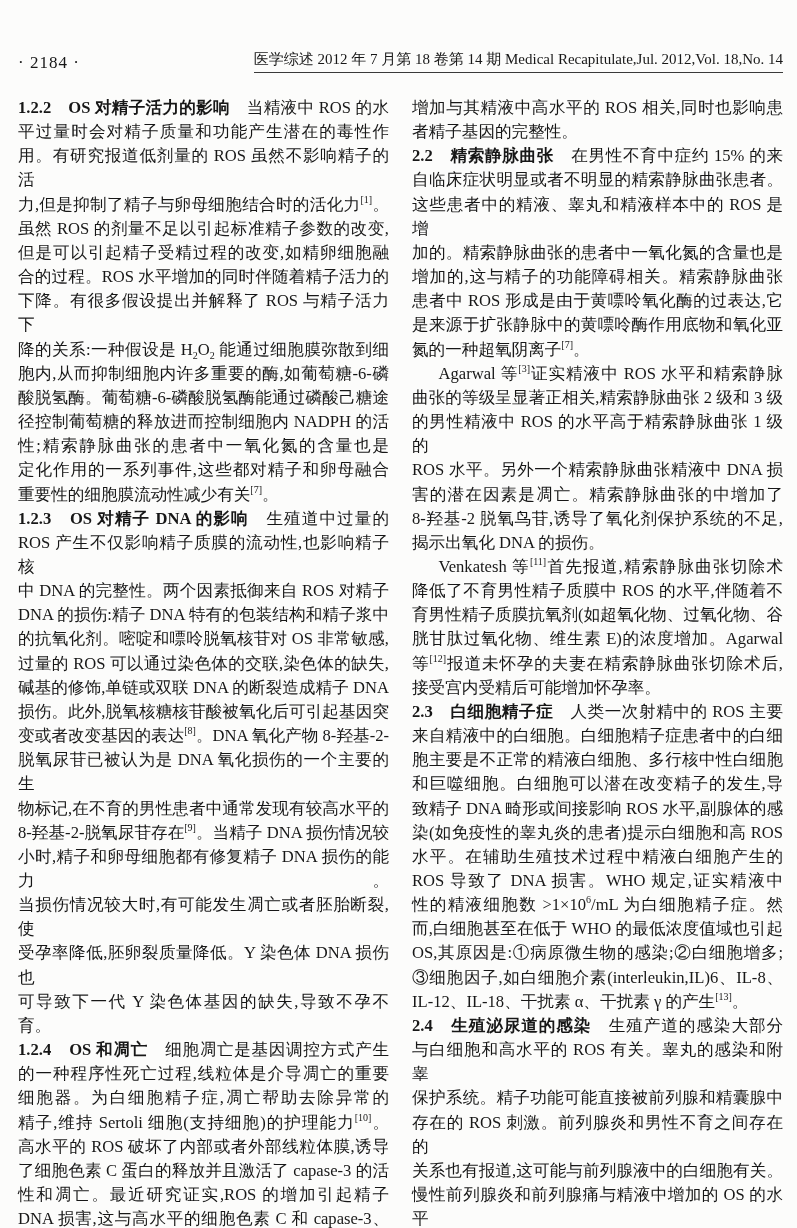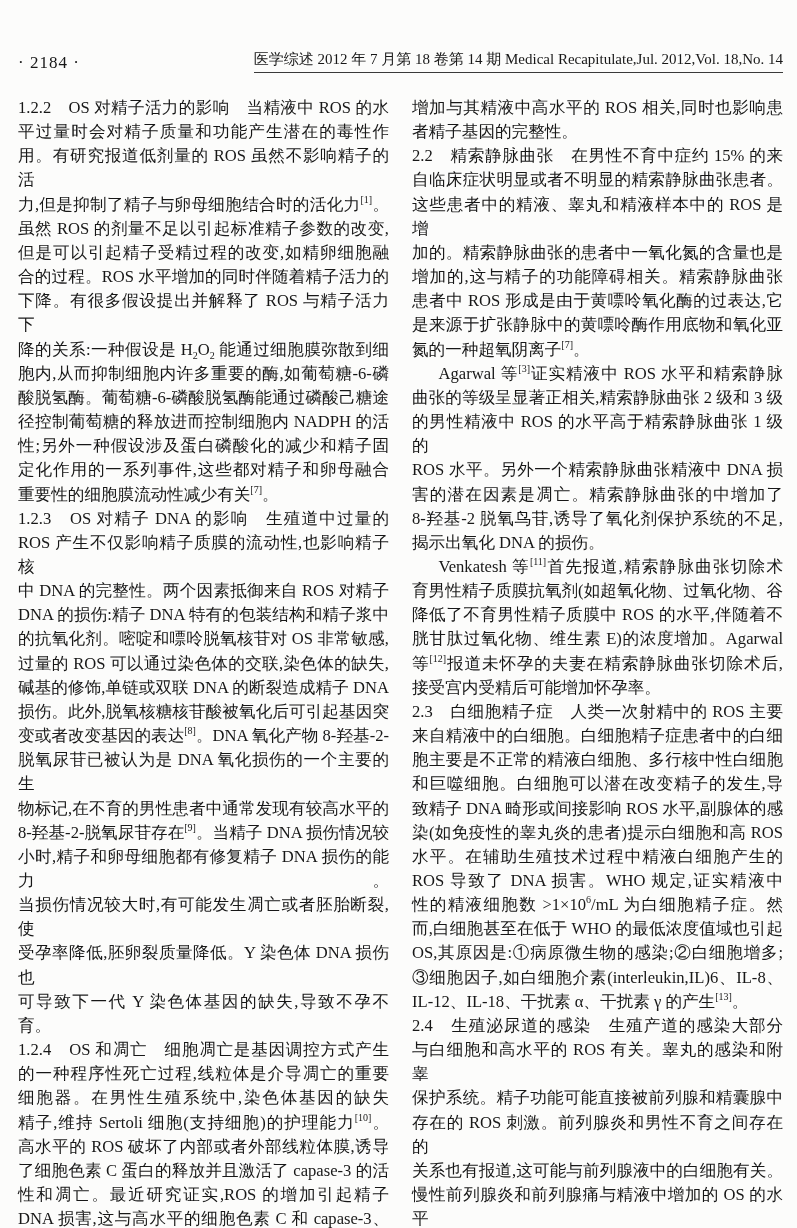--- a/index.html
+++ b/index.html
@@ -17,21 +17,21 @@
   .page-num{font-size:17px;letter-spacing:1px;white-space:nowrap;}
   .journal{
     margin-left:auto;font-size:15px;white-space:nowrap;
     border-bottom:1.2px solid #3a3a3a;padding-bottom:3px;
   }
   .body{margin-top:23px;display:flex;gap:23px;}
   .col{flex:1;font-size:16.6px;line-height:24.15px;}
   .line{text-align:justify;text-align-last:justify;}
   .line.end,.line.head{text-align-last:left;}
   .indent{text-indent:1.6em;}
-  .b{font-weight:normal;margin-top:8px;}
+  .b{font-weight:bold;margin-top:8px;}
   .sup{font-size:10px;vertical-align:super;line-height:0;}
   .sub{font-size:10px;vertical-align:sub;line-height:0;}
 </style>
 </head>
 <body>
 
 <div class="page">
   <div class="header">
     <div class="page-num">· 2184 ·</div>
     <div class="journal">医学综述 2012 年 7 月第 18 卷第 14 期 Medical Recapitulate,Jul. 2012,Vol. 18,No. 14</div>
@@ -43,42 +43,42 @@
         <div class="line"><span>用。有研究报道低剂量的 ROS 虽然不影响精子的活</span></div>
         <div class="line"><span>力,但是抑制了精子与卵母细胞结合时的活化力</span><span class="sup">[1]</span><span>。</span></div>
         <div class="line"><span>虽然 ROS 的剂量不足以引起标准精子参数的改变,</span></div>
         <div class="line"><span>但是可以引起精子受精过程的改变,如精卵细胞融</span></div>
         <div class="line"><span>合的过程。ROS 水平增加的同时伴随着精子活力的</span></div>
         <div class="line"><span>下降。有很多假设提出并解释了 ROS 与精子活力下</span></div>
         <div class="line"><span>降的关系:一种假设是 H</span><span class="sub">2</span><span>O</span><span class="sub">2</span><span> 能通过细胞膜弥散到细</span></div>
         <div class="line"><span>胞内,从而抑制细胞内许多重要的酶,如葡萄糖-6-磷</span></div>
         <div class="line"><span>酸脱氢酶。葡萄糖-6-磷酸脱氢酶能通过磷酸己糖途</span></div>
         <div class="line"><span>径控制葡萄糖的释放进而控制细胞内 NADPH 的活</span></div>
-        <div class="line"><span>性;另外一种假设涉及蛋白磷酸化的减少和精子固</span></div>
+        <div class="line"><span>性;精索静脉曲张的患者中一氧化氮的含量也是</span></div>
         <div class="line"><span>定化作用的一系列事件,这些都对精子和卵母融合</span></div>
         <div class="line end"><span>重要性的细胞膜流动性减少有关</span><span class="sup">[7]</span><span>。</span></div>
         <div class="line"><span class="b">1.2.3　OS 对精子 DNA 的影响</span><span>　生殖道中过量的</span></div>
         <div class="line"><span>ROS 产生不仅影响精子质膜的流动性,也影响精子核</span></div>
         <div class="line"><span>中 DNA 的完整性。两个因素抵御来自 ROS 对精子</span></div>
         <div class="line"><span>DNA 的损伤:精子 DNA 特有的包装结构和精子浆中</span></div>
         <div class="line"><span>的抗氧化剂。嘧啶和嘌呤脱氧核苷对 OS 非常敏感,</span></div>
         <div class="line"><span>过量的 ROS 可以通过染色体的交联,染色体的缺失,</span></div>
         <div class="line"><span>碱基的修饰,单链或双联 DNA 的断裂造成精子 DNA</span></div>
         <div class="line"><span>损伤。此外,脱氧核糖核苷酸被氧化后可引起基因突</span></div>
         <div class="line"><span>变或者改变基因的表达</span><span class="sup">[8]</span><span>。DNA 氧化产物 8-羟基-2-</span></div>
         <div class="line"><span>脱氧尿苷已被认为是 DNA 氧化损伤的一个主要的生</span></div>
         <div class="line"><span>物标记,在不育的男性患者中通常发现有较高水平的</span></div>
         <div class="line"><span>8-羟基-2-脱氧尿苷存在</span><span class="sup">[9]</span><span>。当精子 DNA 损伤情况较</span></div>
         <div class="line"><span>小时,精子和卵母细胞都有修复精子 DNA 损伤的能力。</span></div>
         <div class="line"><span>当损伤情况较大时,有可能发生凋亡或者胚胎断裂,使</span></div>
         <div class="line"><span>受孕率降低,胚卵裂质量降低。Y 染色体 DNA 损伤也</span></div>
         <div class="line end"><span>可导致下一代 Y 染色体基因的缺失,导致不孕不育。</span></div>
         <div class="line"><span class="b">1.2.4　OS 和凋亡</span><span>　细胞凋亡是基因调控方式产生</span></div>
         <div class="line"><span>的一种程序性死亡过程,线粒体是介导凋亡的重要</span></div>
-        <div class="line"><span>细胞器。在男性生殖系统中,染色体基因的缺失</span></div>
+        <div class="line"><span>细胞器。为白细胞精子症,凋亡帮助去除异常的</span></div>
         <div class="line"><span>精子,维持 Sertoli 细胞(支持细胞)的护理能力</span><span class="sup">[10]</span><span>。</span></div>
         <div class="line"><span>高水平的 ROS 破坏了内部或者外部线粒体膜,诱导</span></div>
         <div class="line"><span>了细胞色素 C 蛋白的释放并且激活了 capase-3 的活</span></div>
         <div class="line"><span>性和凋亡。最近研究证实,ROS 的增加引起精子</span></div>
         <div class="line"><span>DNA 损害,这与高水平的细胞色素 C 和 capase-3、</span></div>
       </div>
     <div class="col">
         <div class="line"><span>增加与其精液中高水平的 ROS 相关,同时也影响患</span></div>
         <div class="line end"><span>者精子基因的完整性。</span></div>
         <div class="line"><span class="b">2.2　精索静脉曲张</span><span>　在男性不育中症约 15% 的来</span></div>
@@ -90,22 +90,22 @@
         <div class="line"><span>是来源于扩张静脉中的黄嘌呤酶作用底物和氧化亚</span></div>
         <div class="line end"><span>氮的一种超氧阴离子</span><span class="sup">[7]</span><span>。</span></div>
         <div class="line indent"><span>Agarwal 等</span><span class="sup">[3]</span><span>证实精液中 ROS 水平和精索静脉</span></div>
         <div class="line"><span>曲张的等级呈显著正相关,精索静脉曲张 2 级和 3 级</span></div>
         <div class="line"><span>的男性精液中 ROS 的水平高于精索静脉曲张 1 级的</span></div>
         <div class="line"><span>ROS 水平。另外一个精索静脉曲张精液中 DNA 损</span></div>
         <div class="line"><span>害的潜在因素是凋亡。精索静脉曲张的中增加了</span></div>
         <div class="line"><span>8-羟基-2 脱氧鸟苷,诱导了氧化剂保护系统的不足,</span></div>
         <div class="line end"><span>揭示出氧化 DNA 的损伤。</span></div>
         <div class="line indent"><span>Venkatesh 等</span><span class="sup">[11]</span><span>首先报道,精索静脉曲张切除术</span></div>
+        <div class="line"><span>降低了不育男性精子质膜中 ROS 的水平,伴随着不</span></div>
         <div class="line"><span>育男性精子质膜抗氧剂(如超氧化物、过氧化物、谷</span></div>
-        <div class="line"><span>降低了不育男性精子质膜中 ROS 的水平,伴随着不</span></div>
         <div class="line"><span>胱甘肽过氧化物、维生素 E)的浓度增加。Agarwal</span></div>
         <div class="line"><span>等</span><span class="sup">[12]</span><span>报道未怀孕的夫妻在精索静脉曲张切除术后,</span></div>
         <div class="line end"><span>接受宫内受精后可能增加怀孕率。</span></div>
         <div class="line"><span class="b">2.3　白细胞精子症</span><span>　人类一次射精中的 ROS 主要</span></div>
         <div class="line"><span>来自精液中的白细胞。白细胞精子症患者中的白细</span></div>
         <div class="line"><span>胞主要是不正常的精液白细胞、多行核中性白细胞</span></div>
         <div class="line"><span>和巨噬细胞。白细胞可以潜在改变精子的发生,导</span></div>
         <div class="line"><span>致精子 DNA 畸形或间接影响 ROS 水平,副腺体的感</span></div>
         <div class="line"><span>染(如免疫性的睾丸炎的患者)提示白细胞和高 ROS</span></div>
         <div class="line"><span>水平。在辅助生殖技术过程中精液白细胞产生的</span></div>

